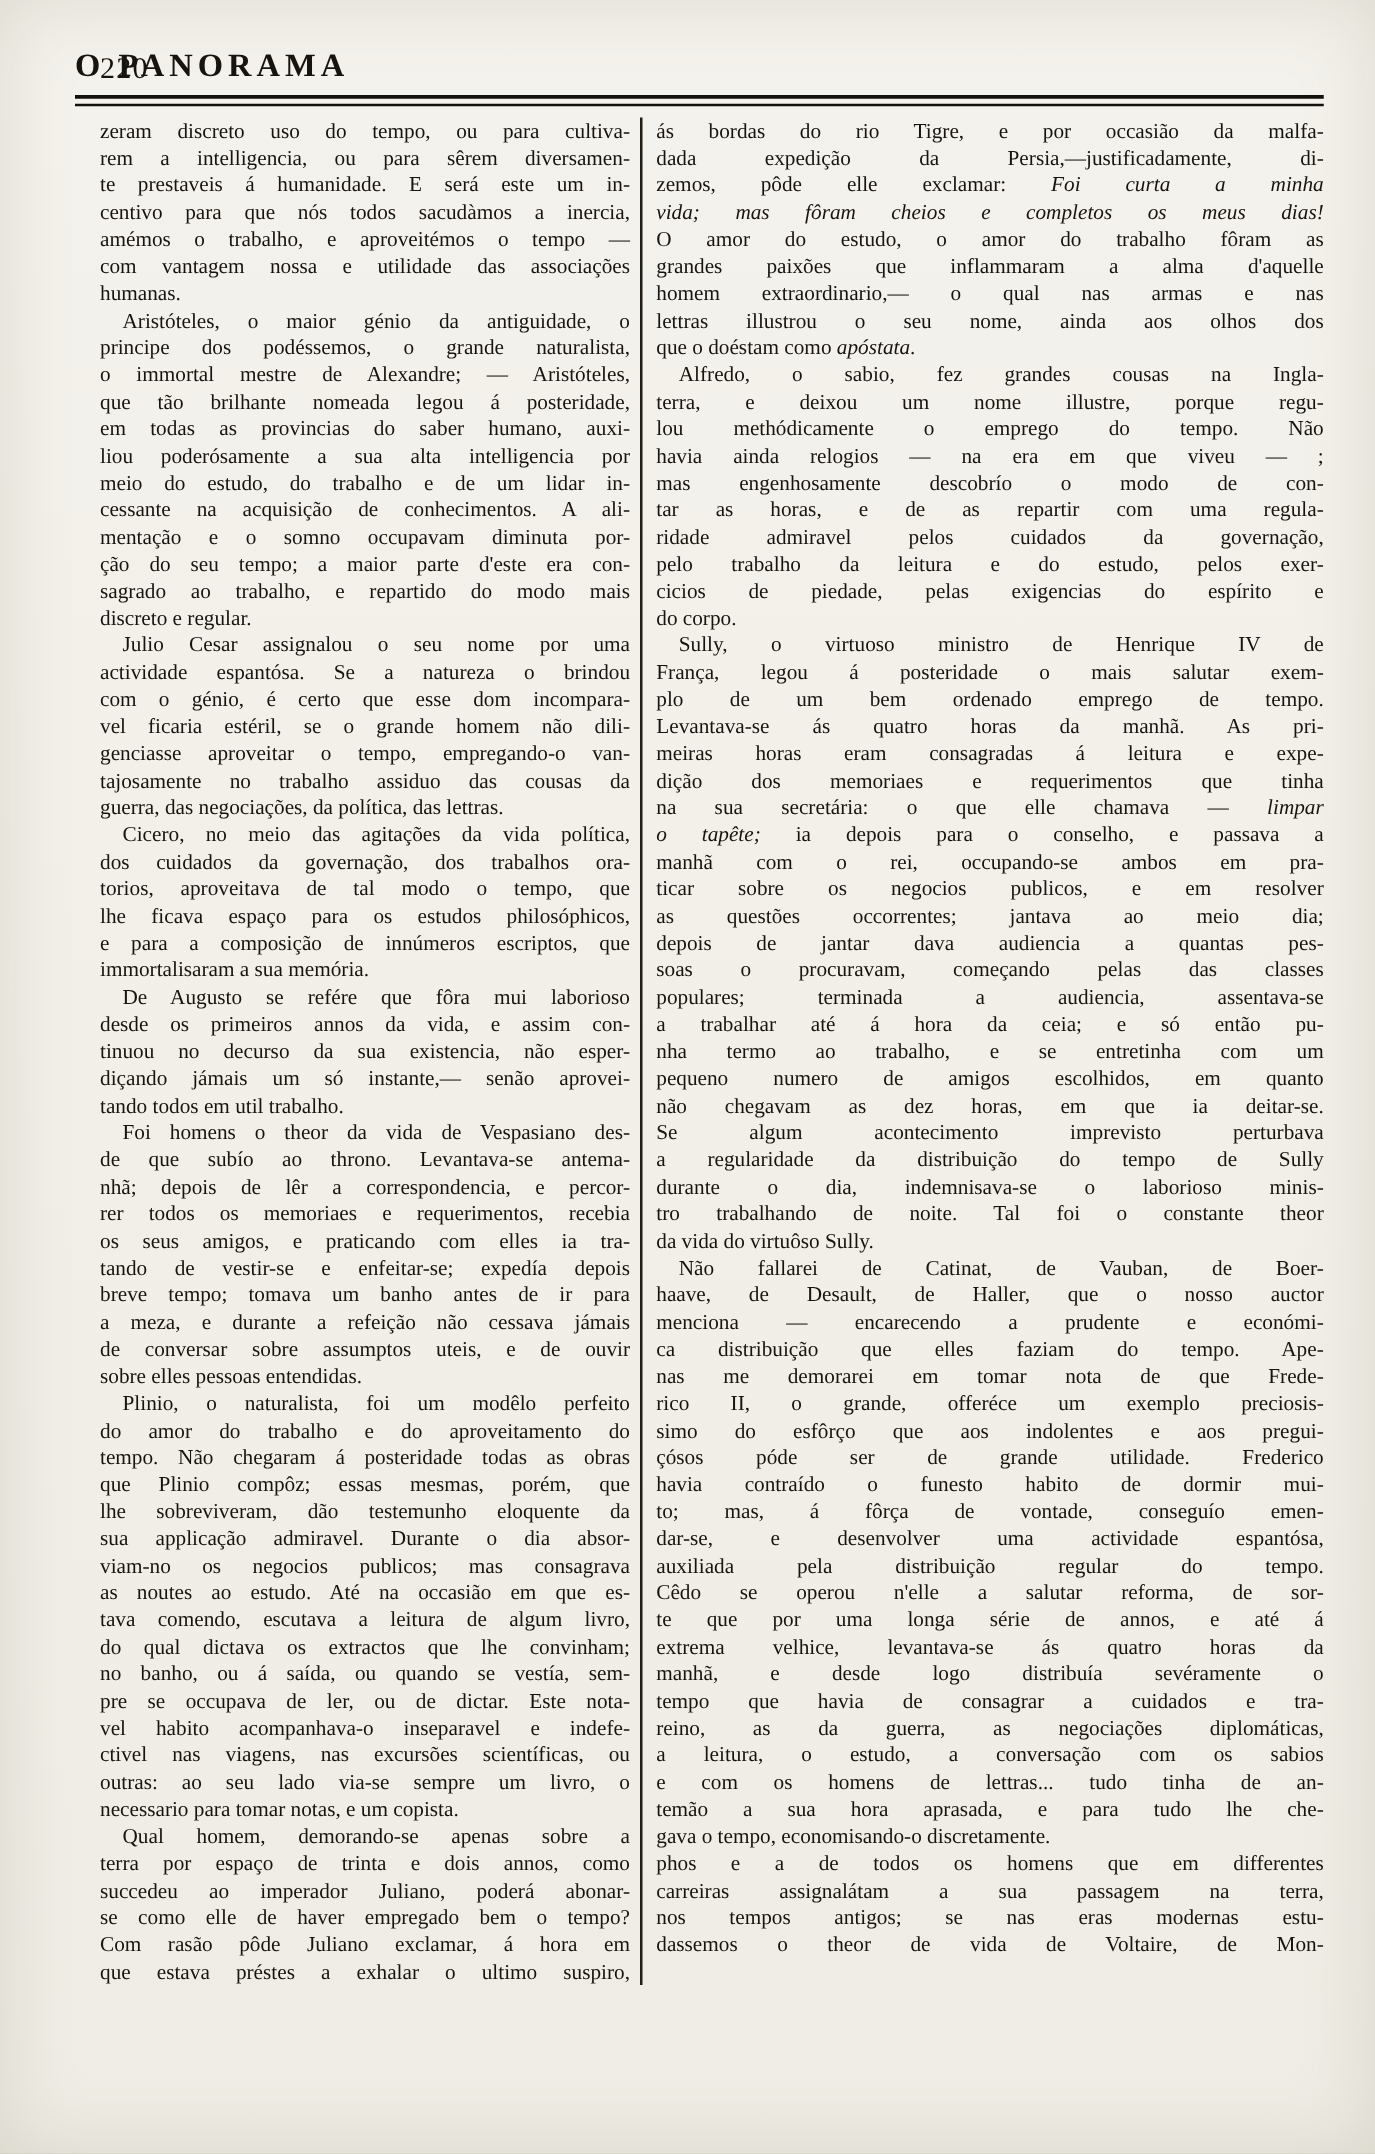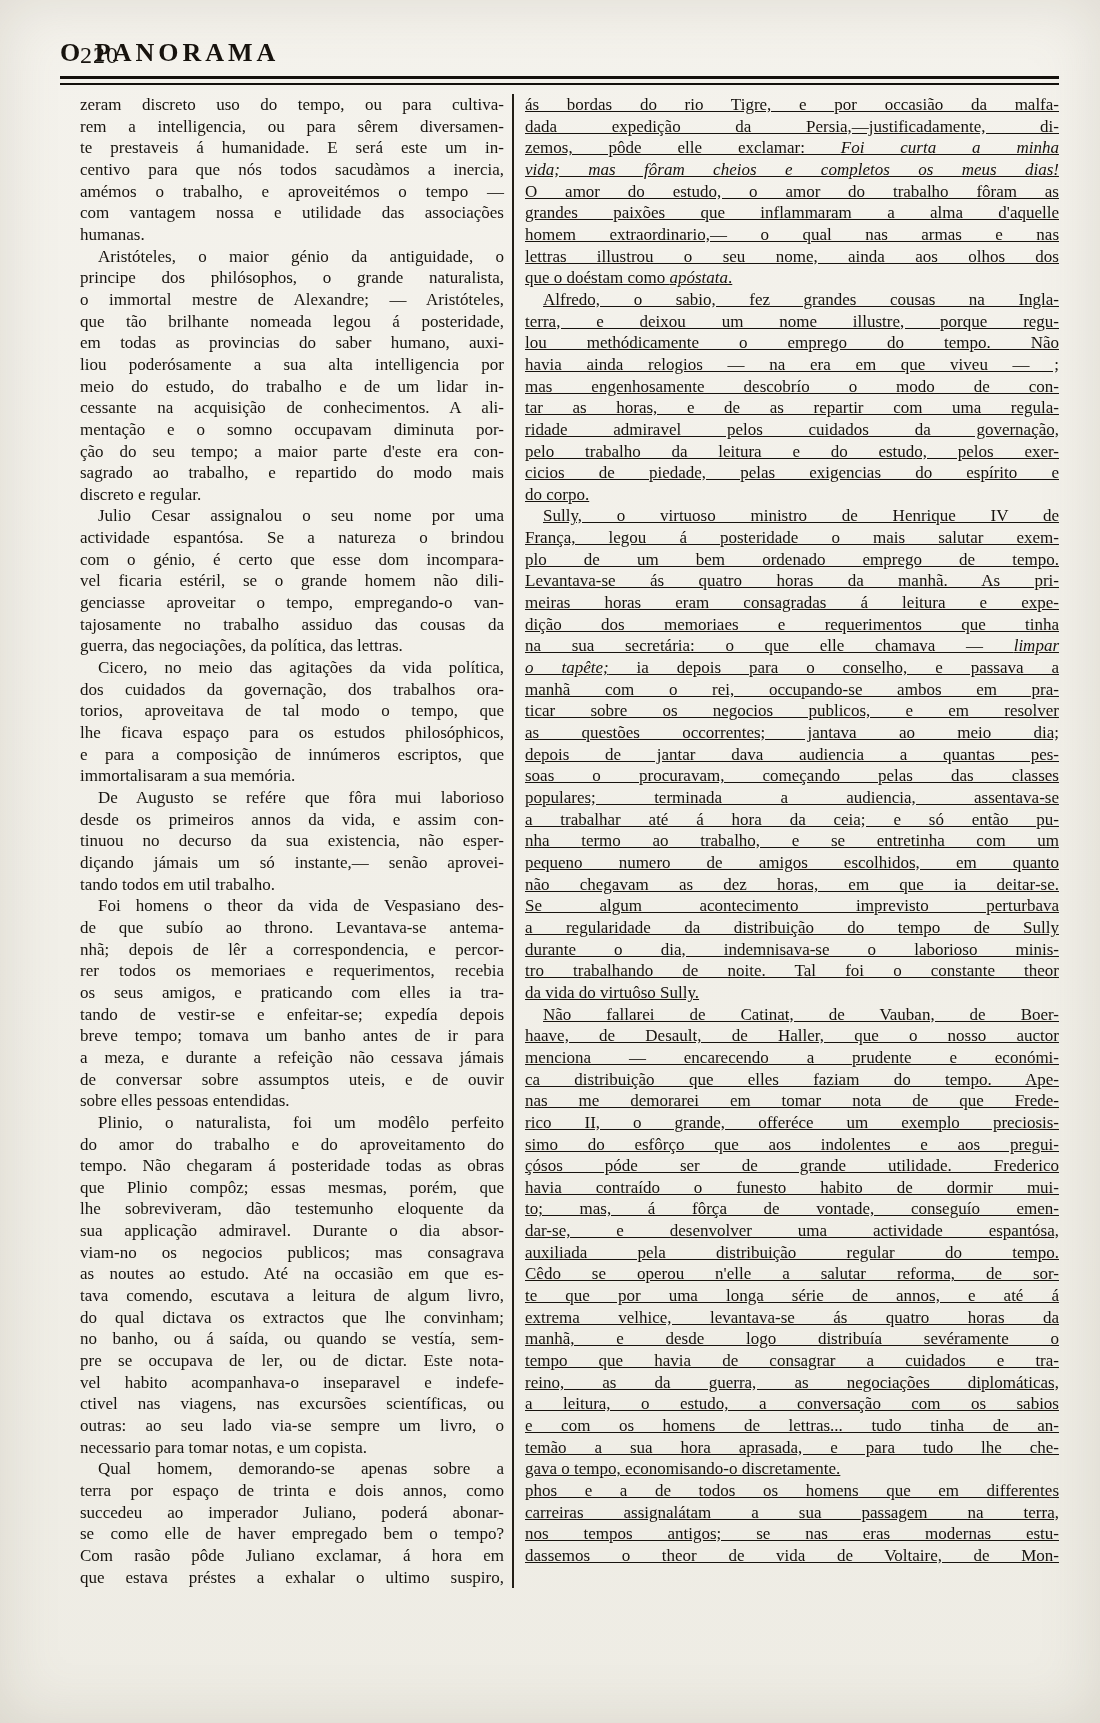--- a/index.html
+++ b/index.html
@@ -26,21 +26,21 @@
   }
   .double-rule {
     height:4px;
     border-top:3px solid #14110c;
     border-bottom:2px solid #14110c;
     margin-top:2px;
   }
   .columns { display:flex; margin-top:9px; }
   .col { font-size:17px; line-height:21.65px; }
   .col.left  { width:452px; padding:0 8px 0 20px; box-sizing:border-box; }
-  .col.right { flex:1; padding-left:11px; box-sizing:border-box;text-decoration:underline; }
+  .col.right { flex:1; padding-left:11px; box-sizing:border-box; }
   .divider { width:2px; background:#221e16; }
   .line { text-align:justify; text-align-last:justify; }
   .line.indent { text-indent:18px; }
   .line.end { text-align-last:left; }
   .line i { font-style:italic; }
 </style>
 </head>
 <body>
 
 <div class="page">
@@ -52,21 +52,21 @@
   <div class="columns">
     <div class="col left">
         <div class="line">zeram discreto uso do tempo, ou para cultiva-</div>
         <div class="line">rem a intelligencia, ou para sêrem diversamen-</div>
         <div class="line">te prestaveis á humanidade. E será este um in-</div>
         <div class="line">centivo para que nós todos sacudàmos a inercia,</div>
         <div class="line">amémos o trabalho, e aproveitémos o tempo —</div>
         <div class="line">com vantagem nossa e utilidade das associações</div>
         <div class="line end">humanas.</div>
         <div class="line indent">Aristóteles, o maior génio da antiguidade, o</div>
-        <div class="line">principe dos philósophos, o grande naturalista,</div>
+        <div class="line">principe dos podéssemos, o grande naturalista,</div>
         <div class="line">o immortal mestre de Alexandre; — Aristóteles,</div>
         <div class="line">que tão brilhante nomeada legou á posteridade,</div>
         <div class="line">em todas as provincias do saber humano, auxi-</div>
         <div class="line">liou poderósamente a sua alta intelligencia por</div>
         <div class="line">meio do estudo, do trabalho e de um lidar in-</div>
         <div class="line">cessante na acquisição de conhecimentos. A ali-</div>
         <div class="line">mentação e o somno occupavam diminuta por-</div>
         <div class="line">ção do seu tempo; a maior parte d'este era con-</div>
         <div class="line">sagrado ao trabalho, e repartido do modo mais</div>
         <div class="line end">discreto e regular.</div>

